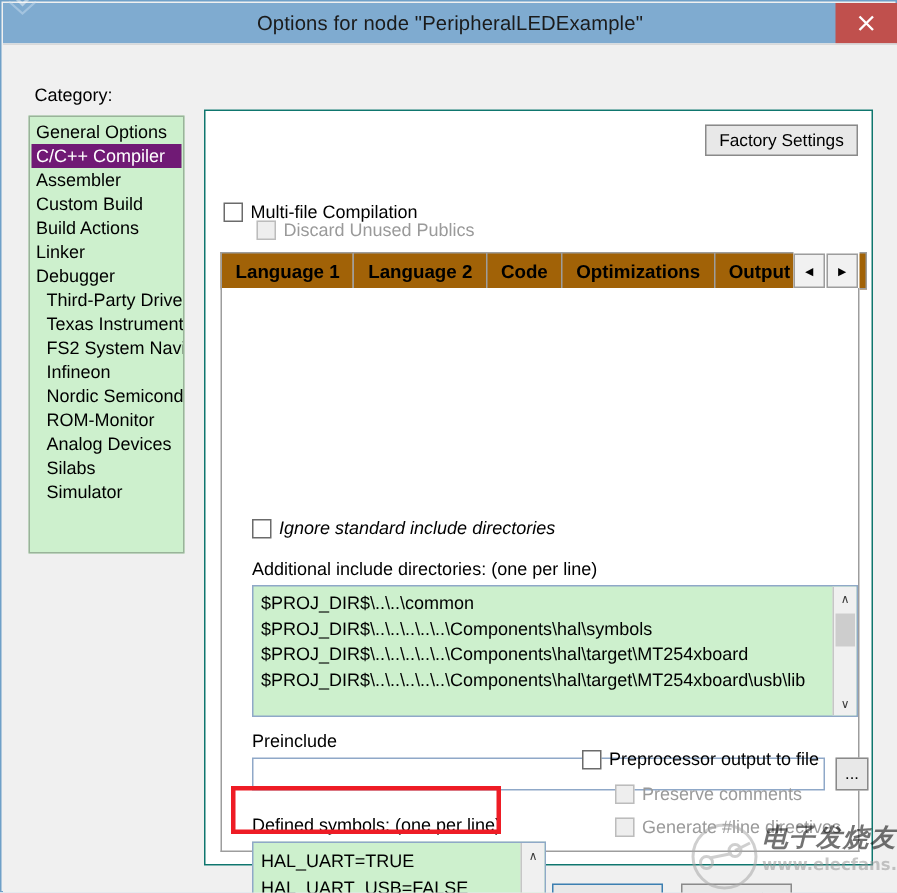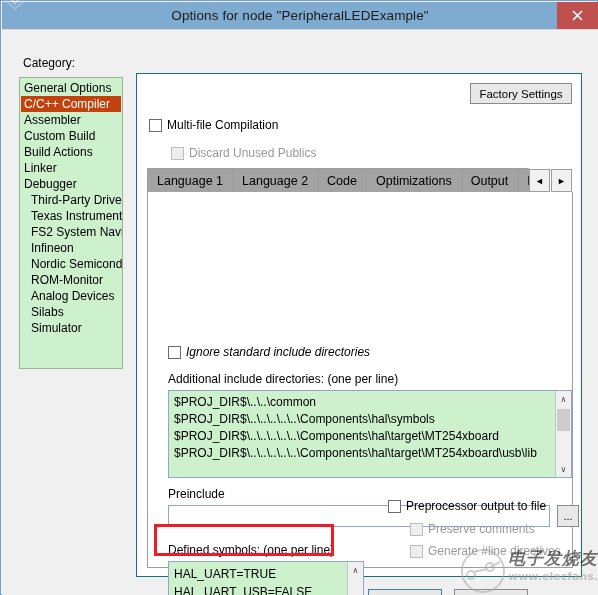--- a/index.html
+++ b/index.html
@@ -90,21 +90,21 @@
     height: 16px;
     line-height: 16px;
     padding-left: 4px;
     font-size: 12px;
     white-space: nowrap;
     overflow: hidden;
     cursor: default;
   }
   .category-item.indent { padding-left: 11px; }
   .category-item.selected {
-    background: #c2410c;
+    background: #701a75;
     color: #ffffff;
     margin: 0 1px;
     padding-left: 3px;
   }
 
   
   #settings-panel {
     position: absolute;
     left: 134px; top: 43px;
     width: 446px; height: 504px;
@@ -143,21 +143,21 @@
     margin-right: 5px;
     flex: none;
     cursor: pointer;
   }
   .cbox.disabled {
     border-color: #bcbcbc;
     background: #eeeeee;
   }
   .cbrow.disabled { color: #9a9a9a; }
 
-  #cb-multifile { left: 12px; top: 44px; }
+  #cb-multifile { left: 12px; top: 60px; }
   #cb-discard   { left: 34px; top: 72px; }
   #cb-ignore-std{ left: 20px; top: 153px; font-style: italic; }
   #cb-preproc   { left: 240px; top: 307px; }
   #cb-preserve  { left: 262px; top: 330px; }
   #cb-genline   { left: 262px; top: 352px; }
 
   
   #tab-strip {
     position: absolute;
     left: 10px; top: 94px;
@@ -167,26 +167,27 @@
     position: absolute;
     left: 0; top: 0;
     display: flex;
     height: 25px;
   }
   .tab {
     height: 25px;
     line-height: 24px;
     padding: 0 9px;
     font-size: 12.5px;
-    background: #a3a3a3;
+    background: #a16207;
     border: 1px solid #9d9d9d;
     border-right: none;
     box-sizing: border-box;
     white-space: nowrap;
     cursor: pointer;
+    font-weight: bold;
   }
   .tab:last-child { border-right: 1px solid #9d9d9d; }
   #tab-spin {
     position: absolute;
     right: 0; top: 0;
     width: 44px; height: 25px;
     background: #ffffff;
     display: flex;
   }
   .spin-btn {

